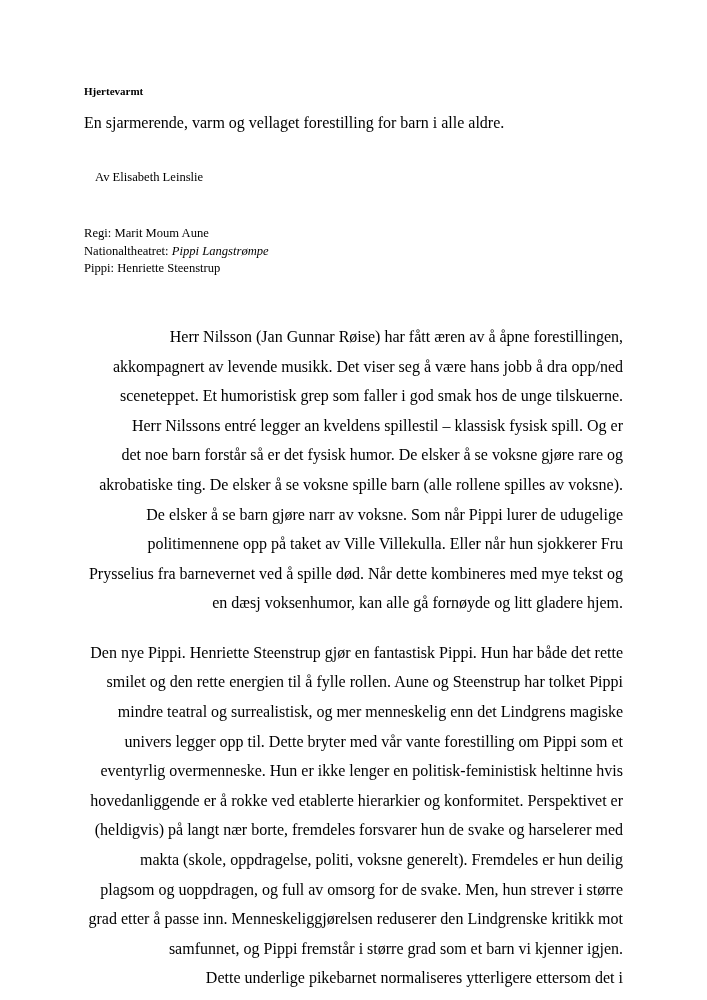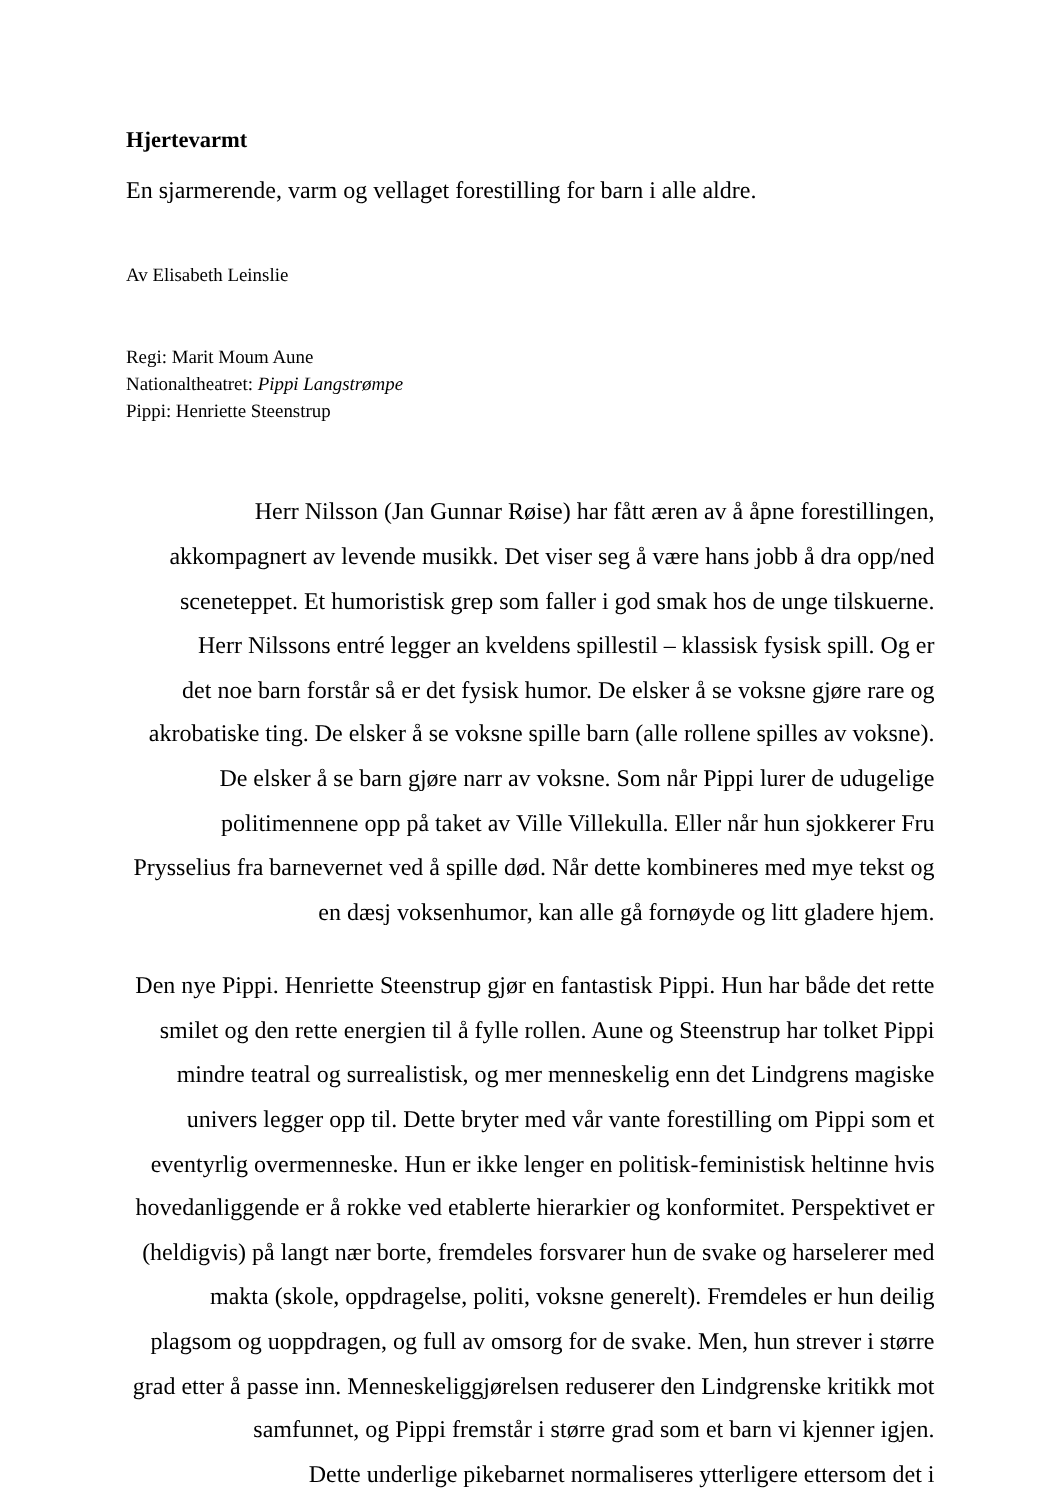--- a/index.html
+++ b/index.html
@@ -16,35 +16,35 @@
   }
   .page {
     position: relative;
     width: 707px;
     height: 1000px;
     background: #ffffff;
     box-sizing: border-box;
     padding: 84px 84px 0 84px;
   }
   .doc-title {
-    font-size: 15px;
+    font-size: 11px;
     font-weight: bold;
     line-height: 1.35;
     margin: 0 0 13px 0;
   }
   .doc-subtitle {
     font-size: 16px;
     font-weight: normal;
     line-height: 1.35;
     margin: 0 0 36px 0;
   }
   .byline {
     font-size: 12.6px;
     line-height: 1.4;
-    margin: 0 0 38px 0;
+    margin: 0 0 38px 11px;
   }
   .credits {
     font-size: 12.6px;
     line-height: 1.40;
     margin: 0 0 44px 0;
   }
   .credits .line {
     white-space: nowrap;
   }
   .credits em {

